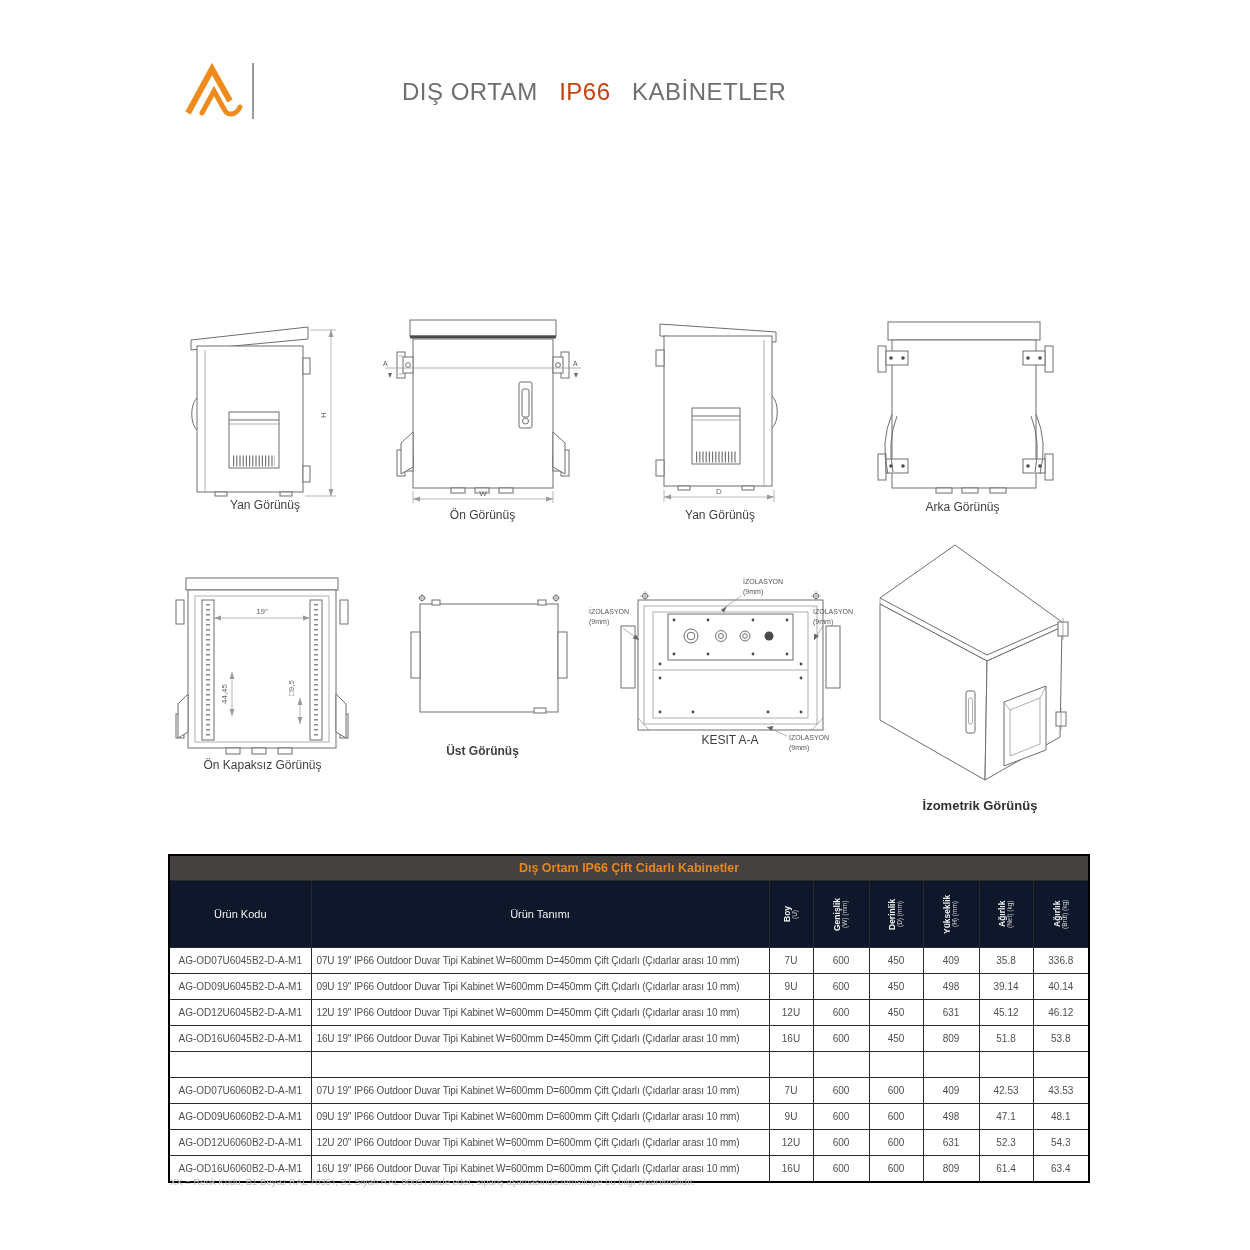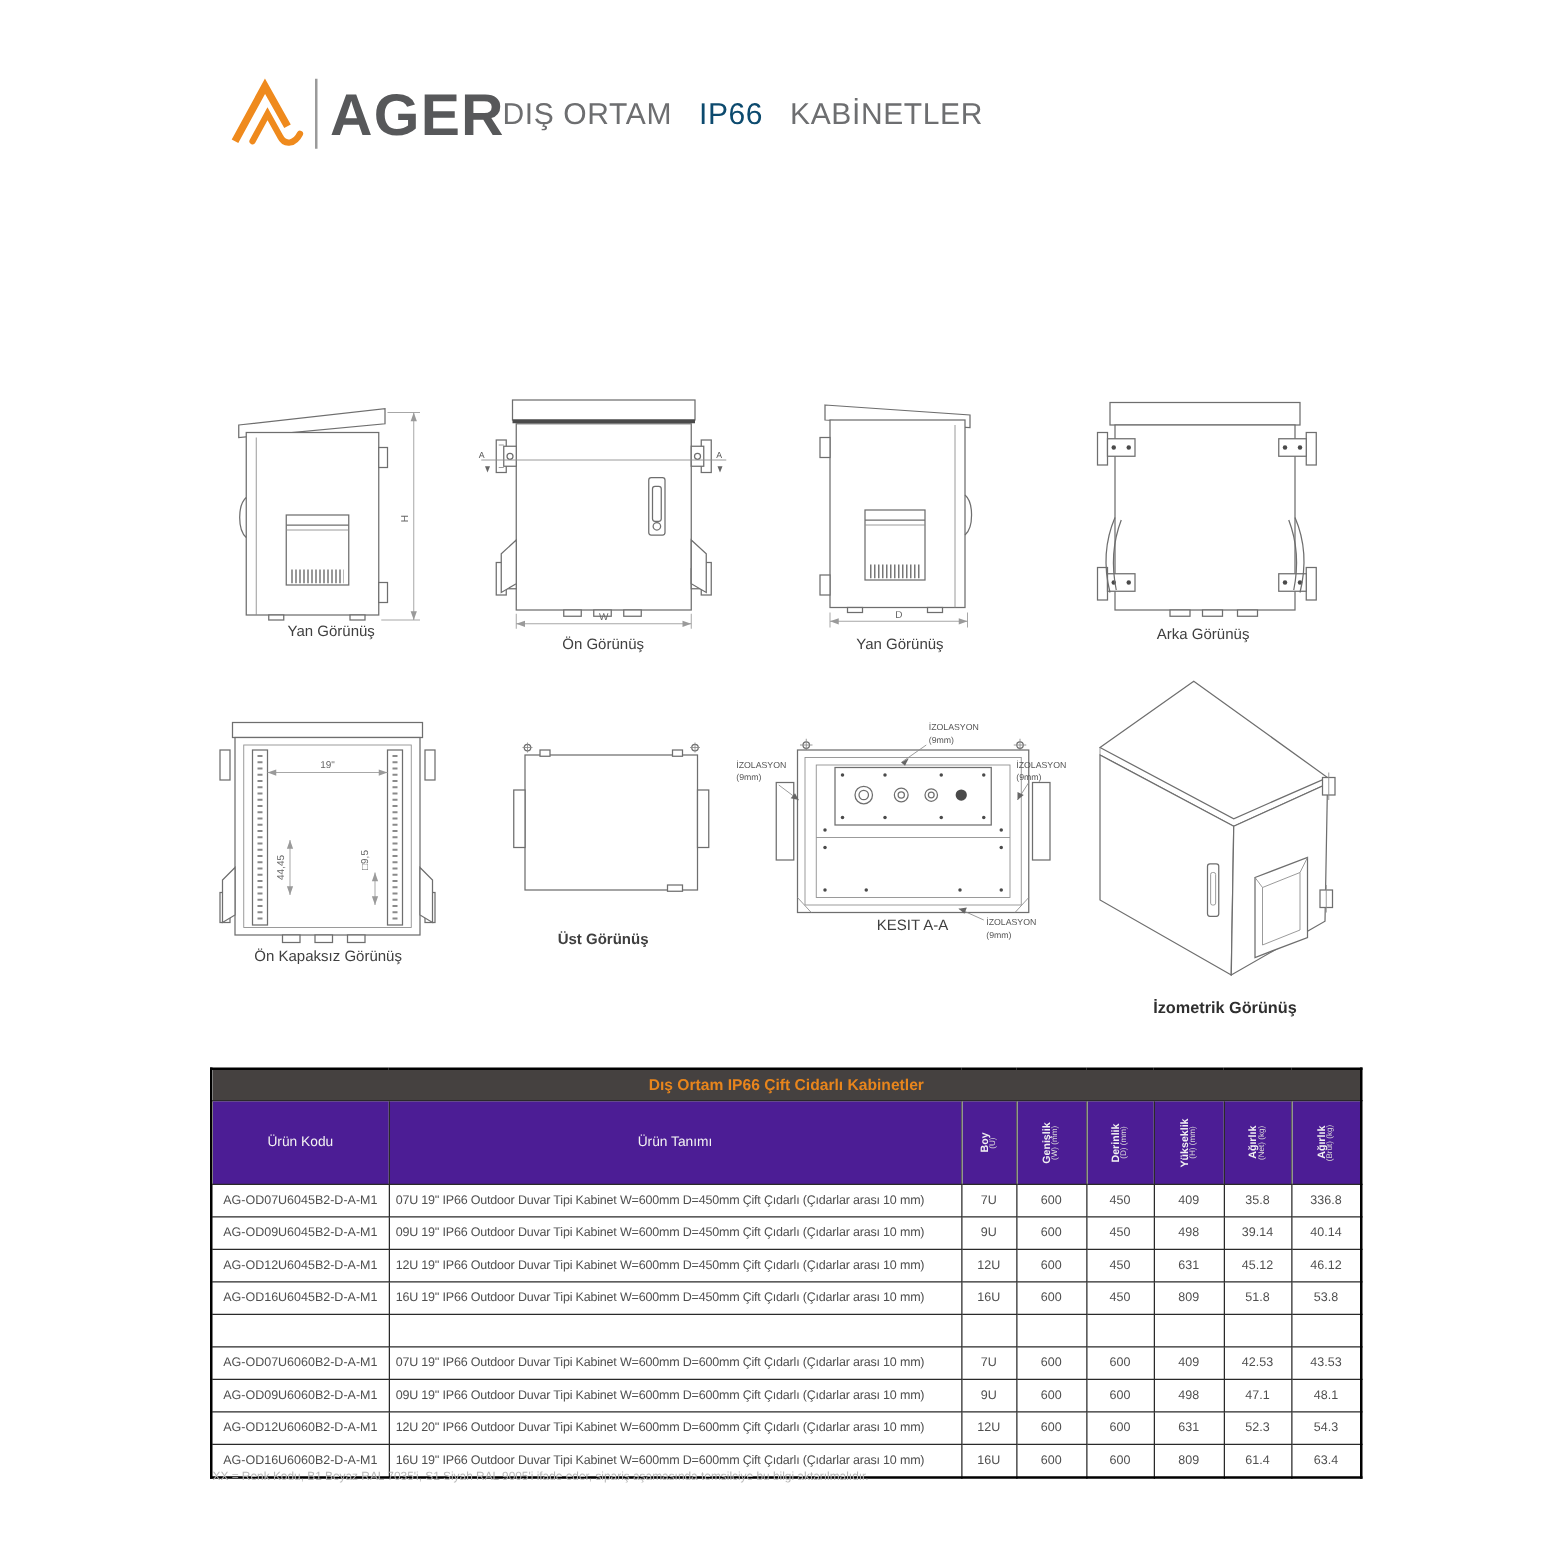--- a/index.html
+++ b/index.html
@@ -5,62 +5,61 @@
   html,body{margin:0;padding:0;background:#fff;}
   body{width:1250px;height:1250px;position:relative;overflow:hidden;
        font-family:"Liberation Sans", sans-serif;color:#4f4f4f;}
   
   .hdr{position:absolute;left:180px;top:58px;height:66px;display:flex;align-items:center;}
   .logo-icon{width:68px;height:60px;}
   .logo-sep{width:2px;height:56px;background:#9a9a9a;margin:0 10px 0 4px;}
   .brand{font-size:47px;font-weight:bold;color:#57585a;letter-spacing:1px;line-height:1;}
   .subtitle{position:absolute;left:402px;top:78px;font-size:24px;color:#6d6e70;
             letter-spacing:.5px;white-space:nowrap;font-weight:500;}
-  .subtitle .accent{color:#0c4a6e;}
+  .subtitle .accent{color:#c2410c;}
   
   .draw{position:absolute;}
   .draw svg{overflow:visible;display:block;}
   .dlabel{position:absolute;font-size:12px;color:#3f3f3f;text-align:center;}
   .dlabel.bold{font-weight:bold;font-size:13px;color:#2f2f2f;}
   .ln{stroke:#6e6e6e;stroke-width:1;fill:none;}
   .lnw{stroke:#6e6e6e;stroke-width:1;fill:#fff;}
   .thin{stroke:#8d8d8d;stroke-width:.7;fill:none;}
   .dim{stroke:#9a9a9a;stroke-width:.7;fill:none;}
   .dimt{font-size:8px;fill:#666;}
   .anot{font-size:7px;fill:#555;}
   .dark{stroke:#4a4a4a;stroke-width:3;fill:none;}
   .dot{fill:#4a4a4a;}
   
   table.spec{position:absolute;left:168px;top:854px;width:920px;border-collapse:collapse;
              table-layout:fixed;border:2px solid #000;}
   table.spec td{border:1.5px solid #2a2a2a;overflow:hidden;}
   td.title-cell{background:#454140;color:#e8851c;font-size:12.5px;font-weight:bold;
                 text-align:center;height:22px;}
-  td.head{background:#4c1d95;color:#f2f2f2;font-size:11px;text-align:center;height:64px;}
+  td.head{background:#0f172a;color:#f2f2f2;font-size:11px;text-align:center;height:64px;}
   td.head.rot{vertical-align:middle;}
   .rotbox{writing-mode:vertical-rl;transform:rotate(180deg);margin:0 auto;
           line-height:1.05;text-align:center;height:60px;}
   .rotbox .rm{display:block;font-size:8.5px;font-weight:bold;letter-spacing:0;}
   .rotbox .rs{display:block;font-size:6.5px;color:#d8d8d8;}
   td.cell{height:23px;font-size:10px;color:#4f4f4f;text-align:center;background:#fff;
           white-space:nowrap;}
   td.cell.desc{text-align:left;padding-left:5px;letter-spacing:-0.15px;}
   tr.empty td{height:23px;background:#fff;}
   .footnote{position:absolute;left:170px;top:1176px;font-size:9.5px;color:#b8b8b8;}
 </style>
 </head>
 <body>
 
 <div class="hdr">
   <svg class="logo-icon" viewBox="0 0 68 60">
     <path d="M8,52 L32,8 L50,40" fill="none" stroke="#ef8a1d" stroke-width="6" stroke-linejoin="miter"></path>
     <path d="M22,52 L34,30 L44,48 C48,56 56,54 60,46" fill="none" stroke="#ef8a1d" stroke-width="5" stroke-linecap="round"></path>
   </svg>
   <div class="logo-sep"></div>
-  <div class="brand">AGER</div>
 </div>
 <div class="subtitle">
   <span>DIŞ ORTAM</span>
   <span>&nbsp;</span>
   <span class="accent">IP66</span>
   <span>&nbsp;</span>
   <span>KABİNETLER</span>
 </div>
 
 <div class="draw" style="left:185px;top:320px;">

